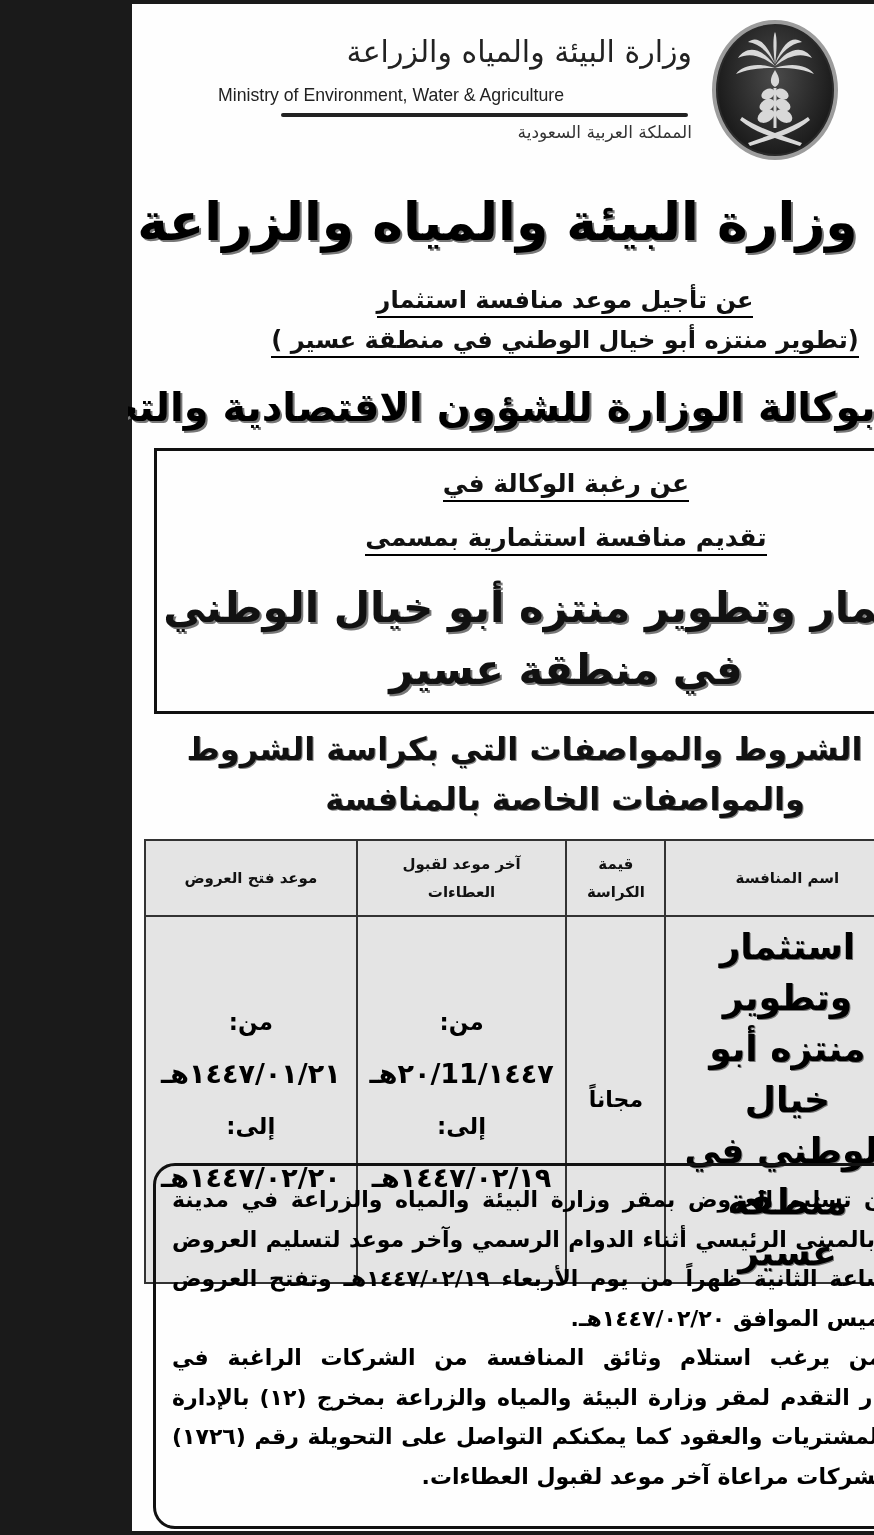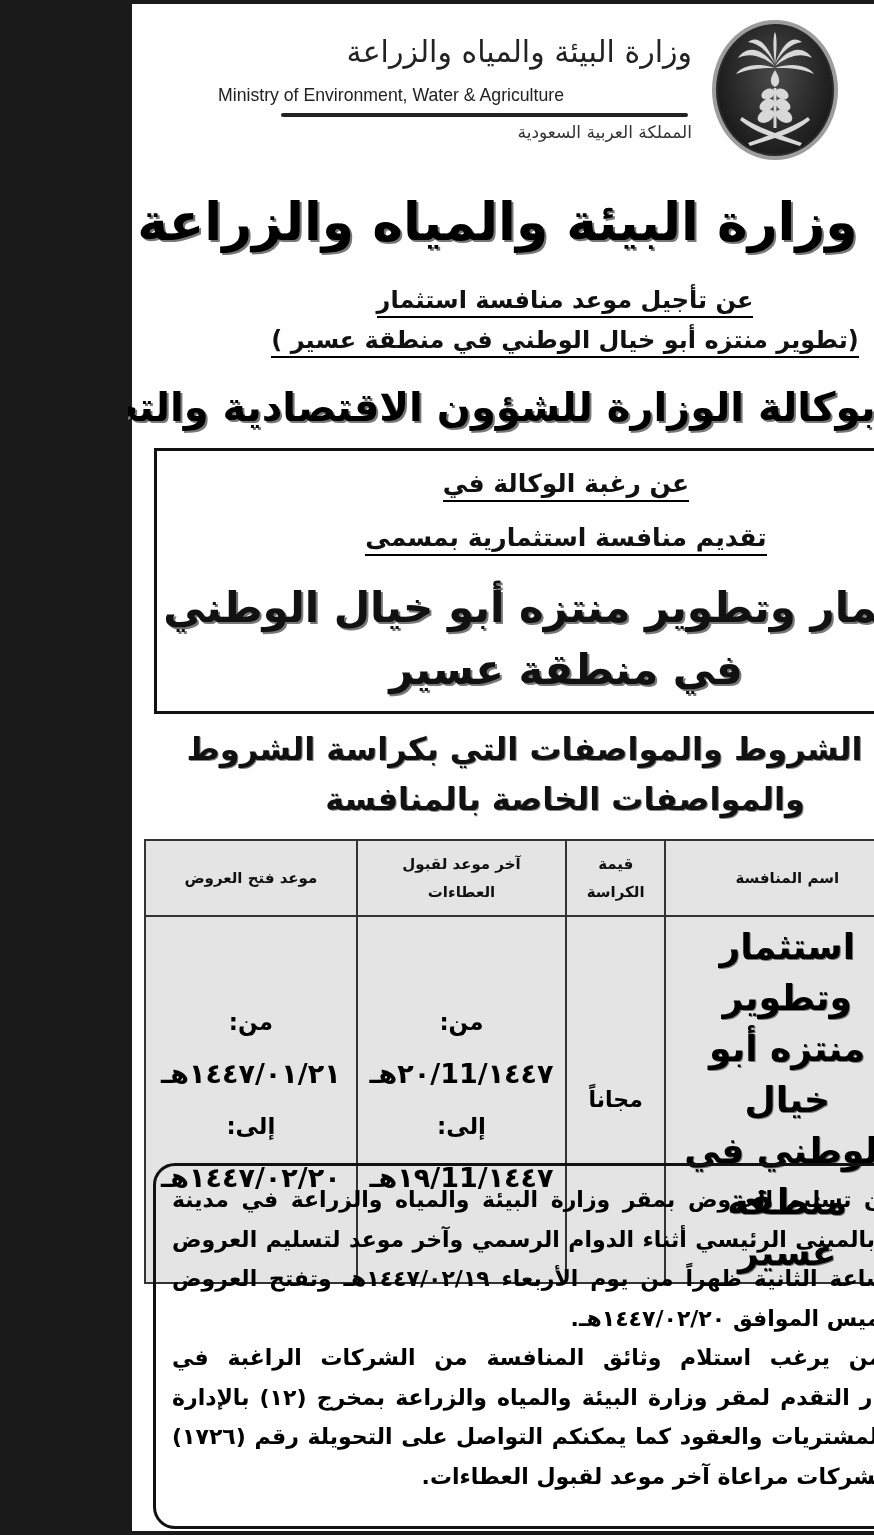--- a/index.html
+++ b/index.html
@@ -167,21 +167,21 @@
     <tbody>
       <tr>
         <td class="c-num">١</td>
         <td class="c-name">استثمار وتطوير منتزه أبو خيال الوطني في منطقة عسير</td>
         <td class="c-price">مجاناً</td>
         <td class="c-last">
           <div class="date-block">
             <div class="lbl">من:</div>
             <div class="dt">١٤٤٧/11/٢٠هـ</div>
             <div class="lbl">إلى:</div>
-            <div class="dt">١٤٤٧/11/١٩هـ</div>
+            <div class="dt">١٤٤٧/٠٢/١٩هـ</div>
           </div>
         </td>
         <td class="c-open">
           <div class="date-block">
             <div class="lbl">من:</div>
             <div class="dt">١٤٤٧/٠١/٢١هـ</div>
             <div class="lbl">إلى:</div>
             <div class="dt">١٤٤٧/٠٢/٢٠هـ</div>
           </div>
         </td>

